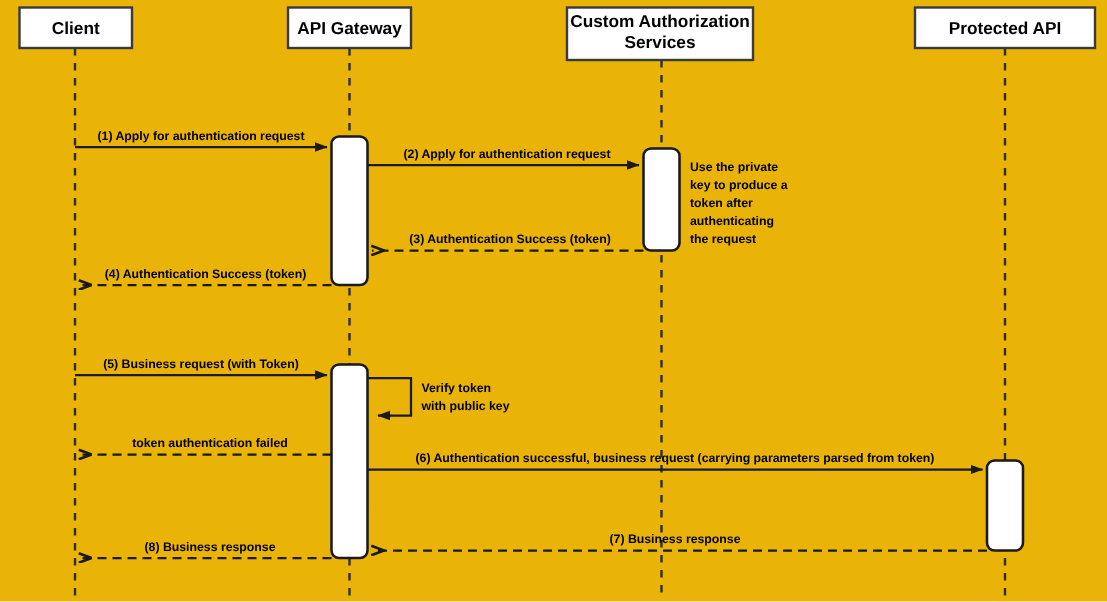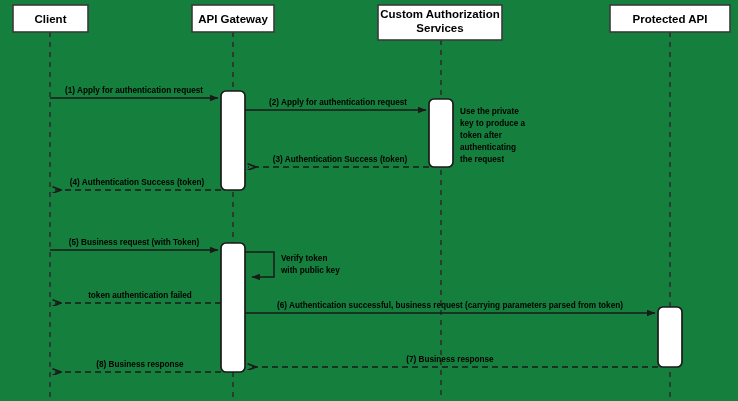--- a/index.html
+++ b/index.html
@@ -8,21 +8,21 @@
     padding: 0;
     background: #ffffff;
   }
   body {
     font-family: "Liberation Sans", sans-serif;
   }
   #diagram-root {
     position: relative;
     width: 738px;
     height: 401px;
-    background: #15803d;
+    background: #eab308;
     overflow: hidden;
   }
   svg.diagram-canvas {
     position: absolute;
     left: 0;
     top: 0;
     width: 738px;
     height: 401px;
   }
   .participant-box {

